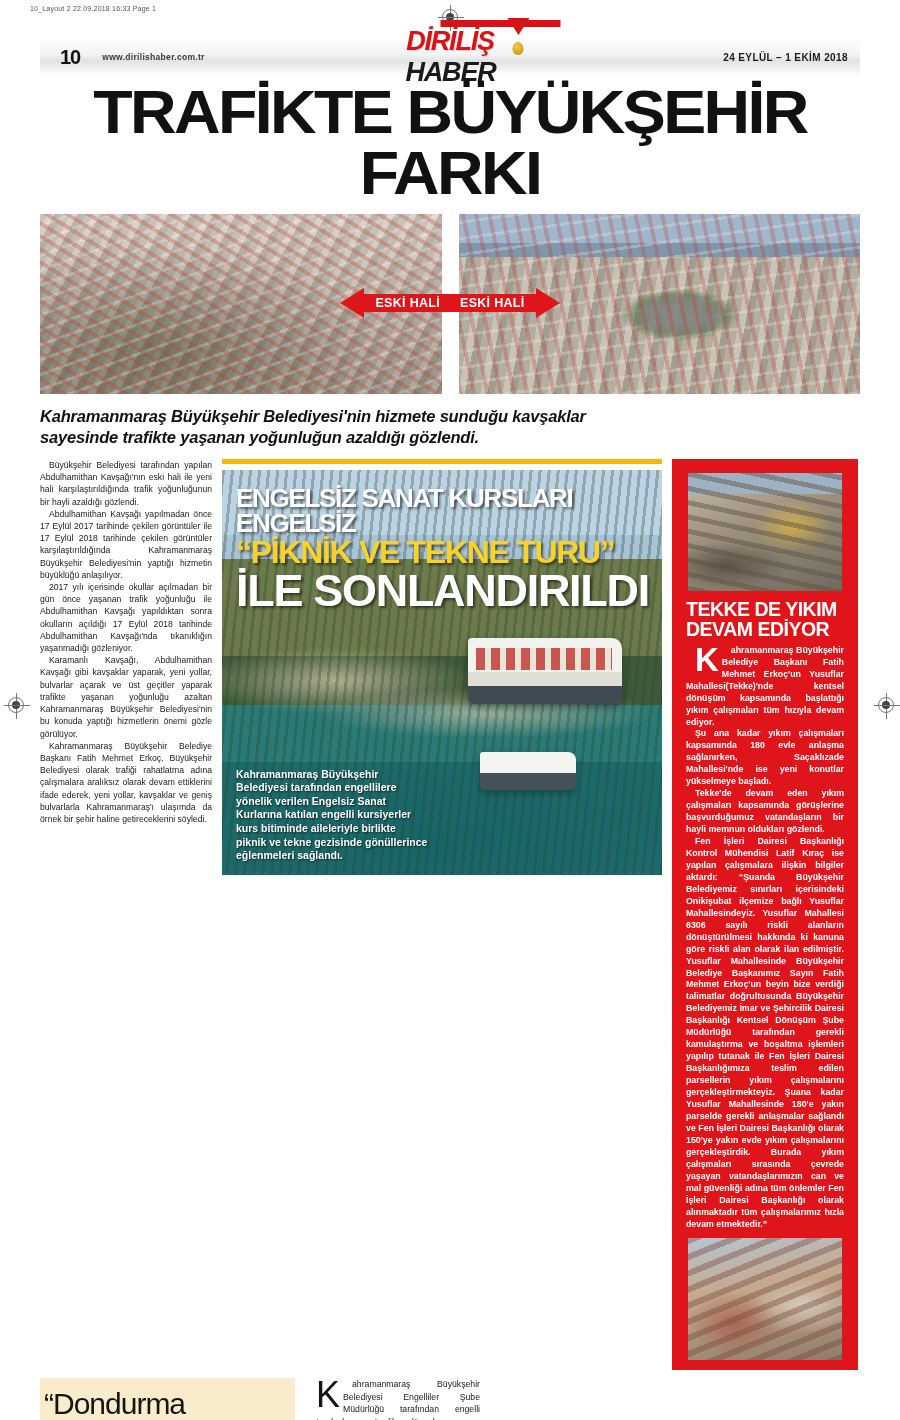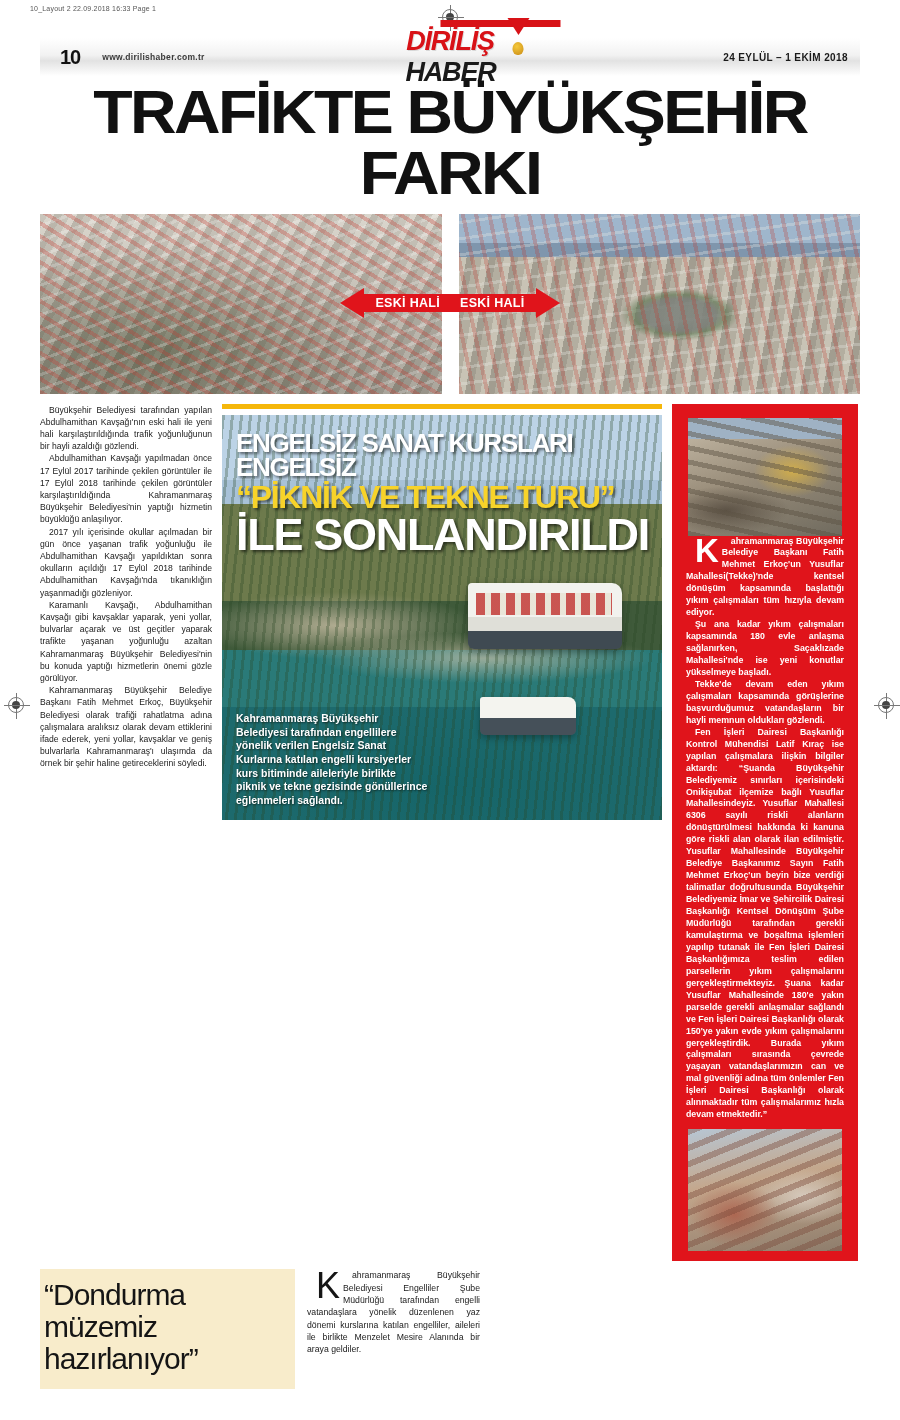--- a/index.html
+++ b/index.html
@@ -303,20 +303,21 @@
     <div class="hero-photo photo-new"></div>
     <div class="arrow-banner">
       <div class="arrow-head left"></div>
       <div class="arrow-body"></div>
       <div class="arrow-head right"></div>
       <span class="arrow-label">ESKİ HALİ</span>
       <span class="arrow-label">ESKİ HALİ</span>
     </div>
   </div>
 
+  <div class="deck">Kahramanmaraş Büyükşehir Belediyesi'nin hizmete sunduğu kavşaklar sayesinde trafikte yaşanan yoğunluğun azaldığı gözlendi.</div>
 
   <div class="body-grid">
 
     <div class="col-left">
       <div class="bodytext">
         <p>Büyükşehir Belediyesi tarafından yapılan Abdulhamithan Kavşağı'nın eski hali ile yeni hali karşılaştırıldığında trafik yoğunluğunun bir hayli azaldığı gözlendi.</p>
         <p>Abdulhamithan Kavşağı yapılmadan önce 17 Eylül 2017 tarihinde çekilen görüntüler ile 17 Eylül 2018 tarihinde çekilen görüntüler karşılaştırıldığında Kahramanmaraş Büyükşehir Belediyesi'nin yaptığı hizmetin büyüklüğü anlaşılıyor.</p>
         <p>2017 yılı içerisinde okullar açılmadan bir gün önce yaşanan trafik yoğunluğu ile Abdulhamithan Kavşağı yapıldıktan sonra okulların açıldığı 17 Eylül 2018 tarihinde Abdulhamithan Kavşağı'nda tıkanıklığın yaşanmadığı gözleniyor.</p>
         <p>Karamanlı Kavşağı, Abdulhamithan Kavşağı gibi kavşaklar yaparak, yeni yollar, bulvarlar açarak ve üst geçitler yaparak trafikte yaşanan yoğunluğu azaltan Kahramanmaraş Büyükşehir Belediyesi'nin bu konuda yaptığı hizmetlerin önemi gözle görülüyor.</p>
         <p>Kahramanmaraş Büyükşehir Belediye Başkanı Fatih Mehmet Erkoç, Büyükşehir Belediyesi olarak trafiği rahatlatma adına çalışmalara aralıksız olarak devam ettiklerini ifade ederek, yeni yollar, kavşaklar ve geniş bulvarlarla Kahramanmaraş'ı ulaşımda da örnek bir şehir haline getireceklerini söyledi.</p>
@@ -333,20 +334,21 @@
         </div>
         <div class="boat"></div>
         <div class="boat-small"></div>
         <div class="feature-caption">Kahramanmaraş Büyükşehir Belediyesi tarafından engellilere yönelik verilen Engelsiz Sanat Kurlarına katılan engelli kursiyerler kurs bitiminde aileleriyle birlikte piknik ve tekne gezisinde gönüllerince eğlenmeleri sağlandı.</div>
       </div>
     </div>
 
     <div class="col-right">
       <div class="red-box">
         <div class="red-photo-top"></div>
+        <div class="red-headline">TEKKE DE YIKIM DEVAM EDİYOR</div>
         <div class="red-body">
           <p><span class="dropcap">K</span><span>ahramanmaraş Büyükşehir Belediye Başkanı Fatih Mehmet Erkoç'un Yusuflar Mahallesi(Tekke)'nde kentsel dönüşüm kapsamında başlattığı yıkım çalışmaları tüm hızıyla devam ediyor.</span></p>
           <p>Şu ana kadar yıkım çalışmaları kapsamında 180 evle anlaşma sağlanırken, Saçaklızade Mahallesi'nde ise yeni konutlar yükselmeye başladı.</p>
           <p>Tekke'de devam eden yıkım çalışmaları kapsamında görüşlerine başvurduğumuz vatandaşların bir hayli memnun oldukları gözlendi.</p>
           <p>Fen İşleri Dairesi Başkanlığı Kontrol Mühendisi Latif Kıraç ise yapılan çalışmalara ilişkin bilgiler aktardı: “Şuanda Büyükşehir Belediyemiz sınırları içerisindeki Onikişubat ilçemize bağlı Yusuflar Mahallesindeyiz. Yusuflar Mahallesi 6306 sayılı riskli alanların dönüştürülmesi hakkında ki kanuna göre riskli alan olarak ilan edilmiştir. Yusuflar Mahallesinde Büyükşehir Belediye Başkanımız Sayın Fatih Mehmet Erkoç'un beyin bize verdiği talimatlar doğrultusunda Büyükşehir Belediyemiz İmar ve Şehircilik Dairesi Başkanlığı Kentsel Dönüşüm Şube Müdürlüğü tarafından gerekli kamulaştırma ve boşaltma işlemleri yapılıp tutanak ile Fen İşleri Dairesi Başkanlığımıza teslim edilen parsellerin yıkım çalışmalarını gerçekleştirmekteyiz. Şuana kadar Yusuflar Mahallesinde 180'e yakın parselde gerekli anlaşmalar sağlandı ve Fen İşleri Dairesi Başkanlığı olarak 150'ye yakın evde yıkım çalışmalarını gerçekleştirdik. Burada yıkım çalışmaları sırasında çevrede yaşayan vatandaşlarımızın can ve mal güvenliği adına tüm önlemler Fen İşleri Dairesi Başkanlığı olarak alınmaktadır tüm çalışmalarımız hızla devam etmektedir.”</p>
         </div>
         <div class="red-photo-bottom"></div>
       </div>
     </div>
   </div>

